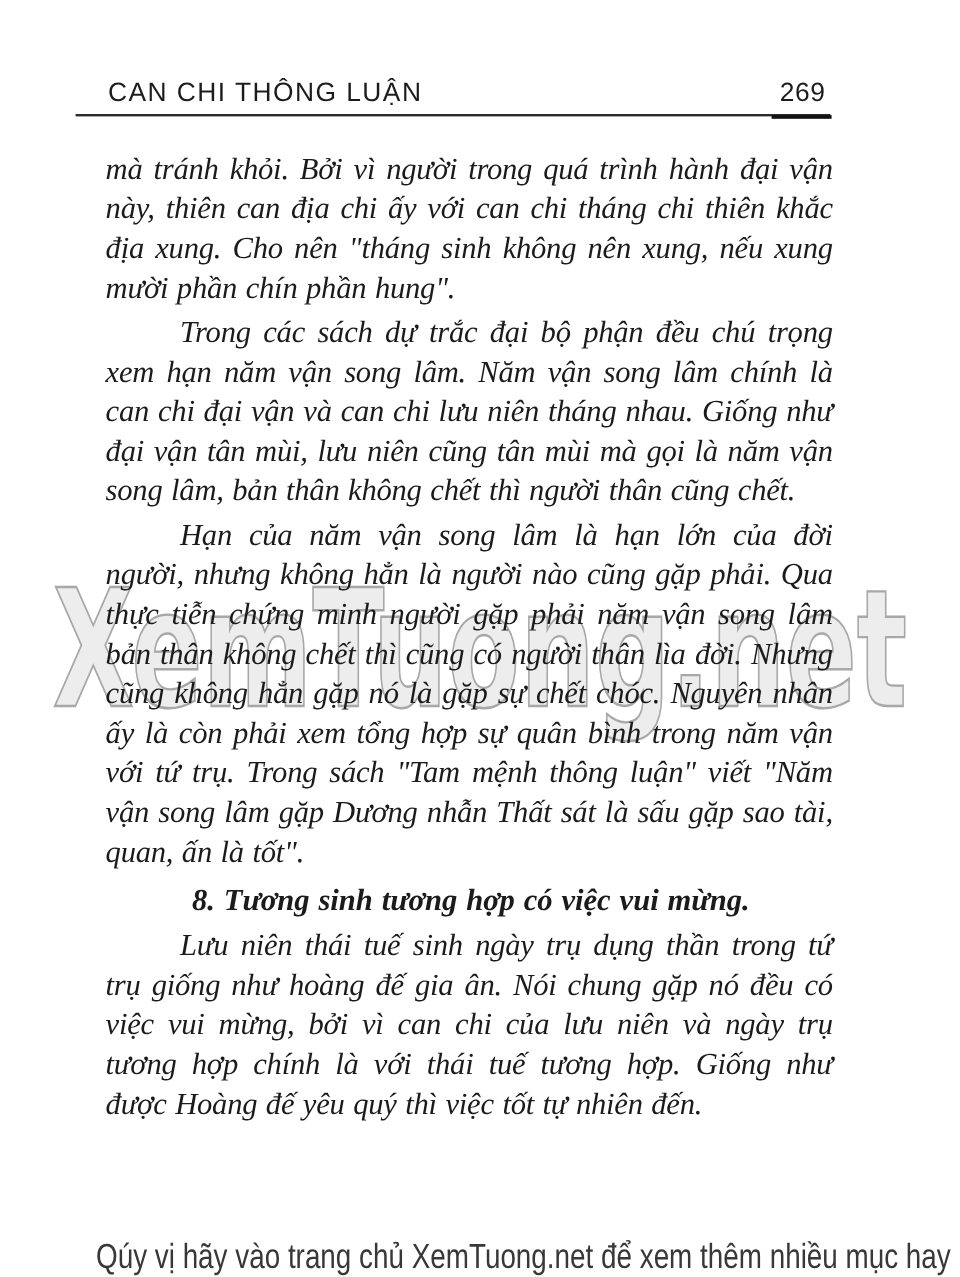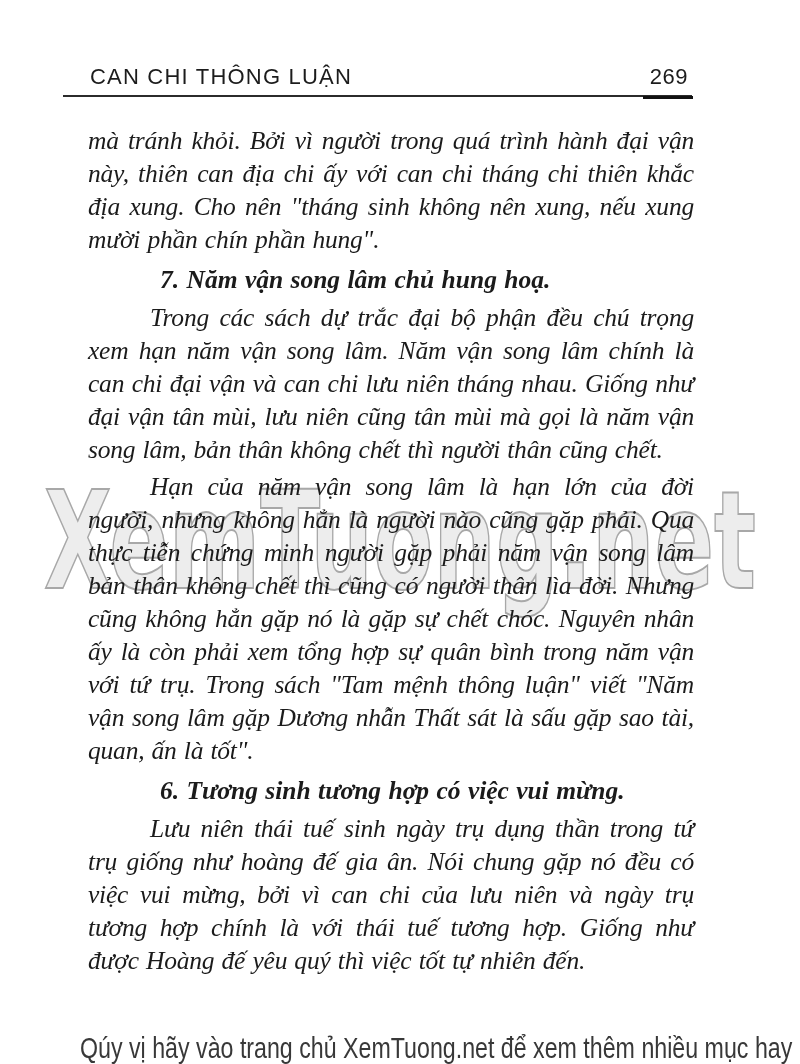--- a/index.html
+++ b/index.html
@@ -84,26 +84,25 @@
     <span class="rule-thick"></span>
   </div>
 
   <svg class="watermark" width="720" height="175" viewBox="0 0 720 175" aria-hidden="true">
     <text x="360" y="110" text-anchor="middle" textLength="712" lengthAdjust="spacingAndGlyphs">XemTuong.net</text>
   </svg>
 
   <main class="page-body">
     <p class="para">mà tránh khỏi. Bởi vì người trong quá trình hành đại vận này, thiên can địa chi ấy với can chi tháng chi thiên khắc địa xung. Cho nên "tháng sinh không nên xung, nếu xung mười phần chín phần hung".</p>
 
-    <h2 class="section-heading">7. Năm vận song lâm chủ hung hoạ.</h2>
 
     <p class="para indent">Trong các sách dự trắc đại bộ phận đều chú trọng xem hạn năm vận song lâm. Năm vận song lâm chính là can chi đại vận và can chi lưu niên tháng nhau. Giống như đại vận tân mùi, lưu niên cũng tân mùi mà gọi là năm vận song lâm, bản thân không chết thì người thân cũng chết.</p>
 
     <p class="para indent">Hạn của năm vận song lâm là hạn lớn của đời người, nhưng không hẳn là người nào cũng gặp phải. Qua thực tiễn chứng minh người gặp phải năm vận song lâm bản thân không chết thì cũng có người thân lìa đời. Nhưng cũng không hẳn gặp nó là gặp sự chết chóc. Nguyên nhân ấy là còn phải xem tổng hợp sự quân bình trong năm vận với tứ trụ. Trong sách "Tam mệnh thông luận" viết "Năm vận song lâm gặp Dương nhẫn Thất sát là sấu gặp sao tài, quan, ấn là tốt".</p>
 
-    <h2 class="section-heading">6. Tương sinh tương hợp có việc vui mừng.</h2>
+    <h2 class="section-heading">8. Tương sinh tương hợp có việc vui mừng.</h2>
 
     <p class="para indent">Lưu niên thái tuế sinh ngày trụ dụng thần trong tứ trụ giống như hoàng đế gia ân. Nói chung gặp nó đều có việc vui mừng, bởi vì can chi của lưu niên và ngày trụ tương hợp chính là với thái tuế tương hợp. Giống như được Hoàng đế yêu quý thì việc tốt tự nhiên đến.</p>
   </main>
 
   <footer class="page-footer"><span>Qúy vị hãy vào trang chủ </span><a class="footer-link">XemTuong.net</a><span> để xem thêm nhiều mục hay khác</span></footer>
 
 </div>
 
 </body></html>

